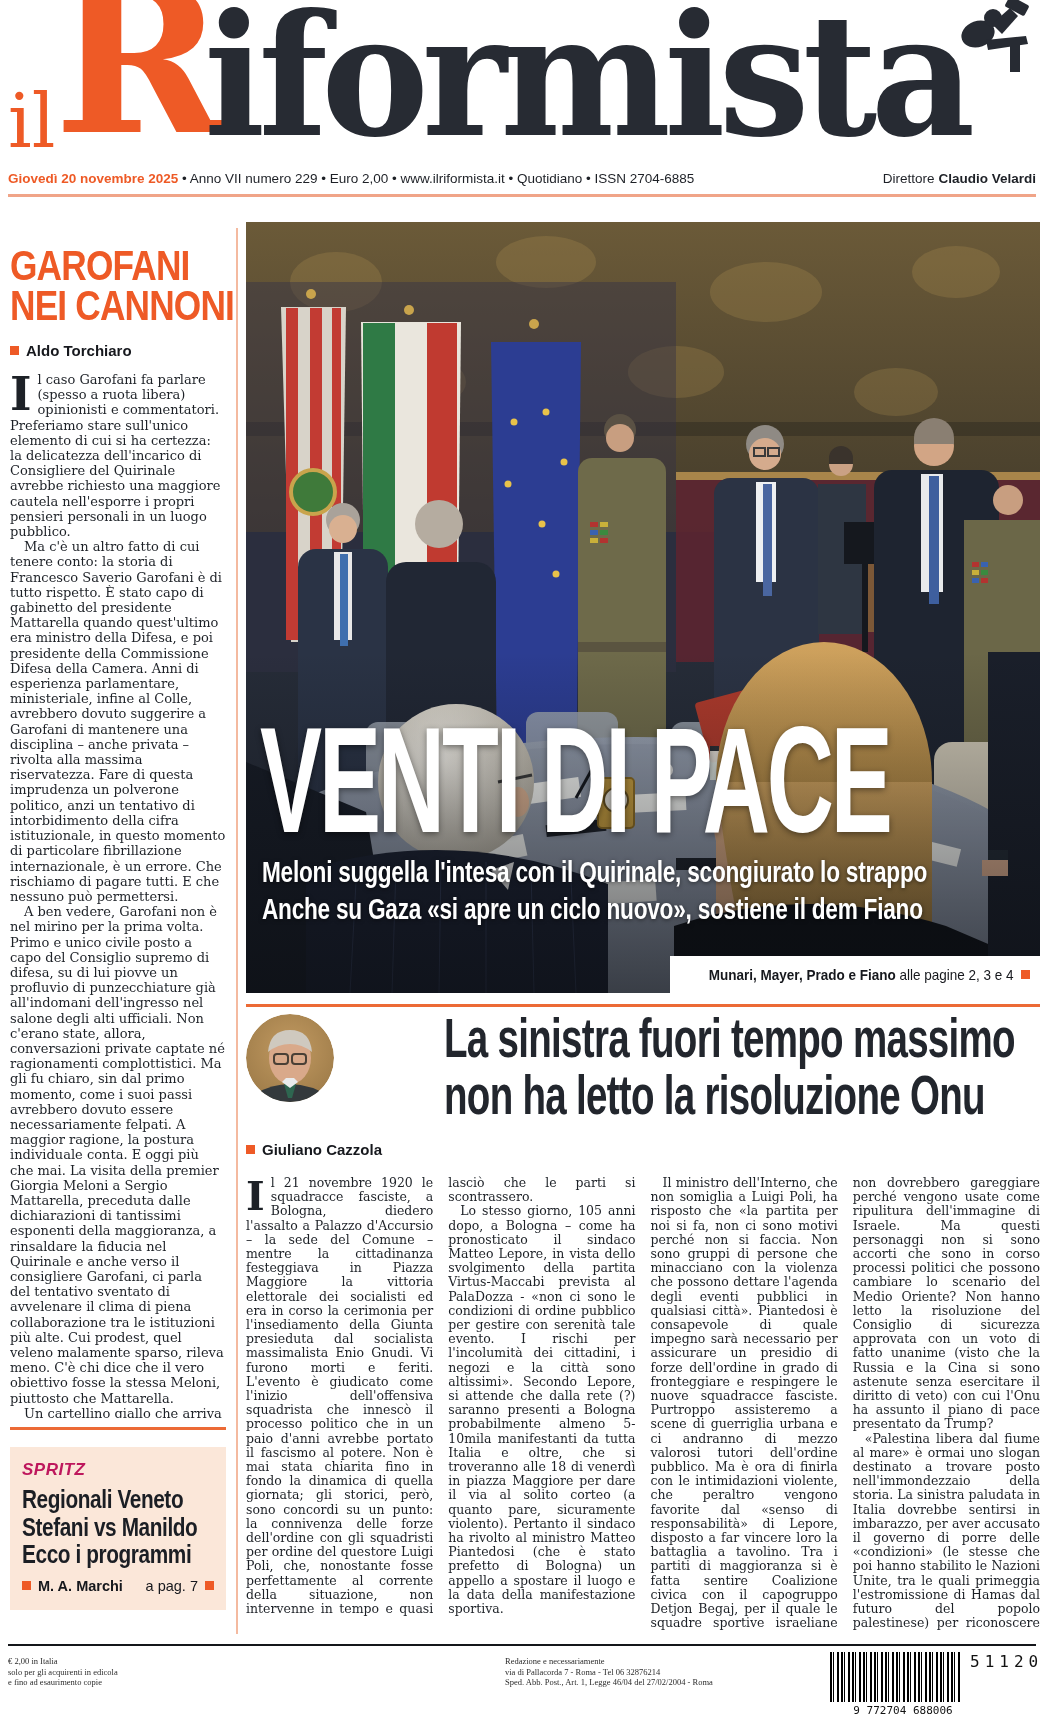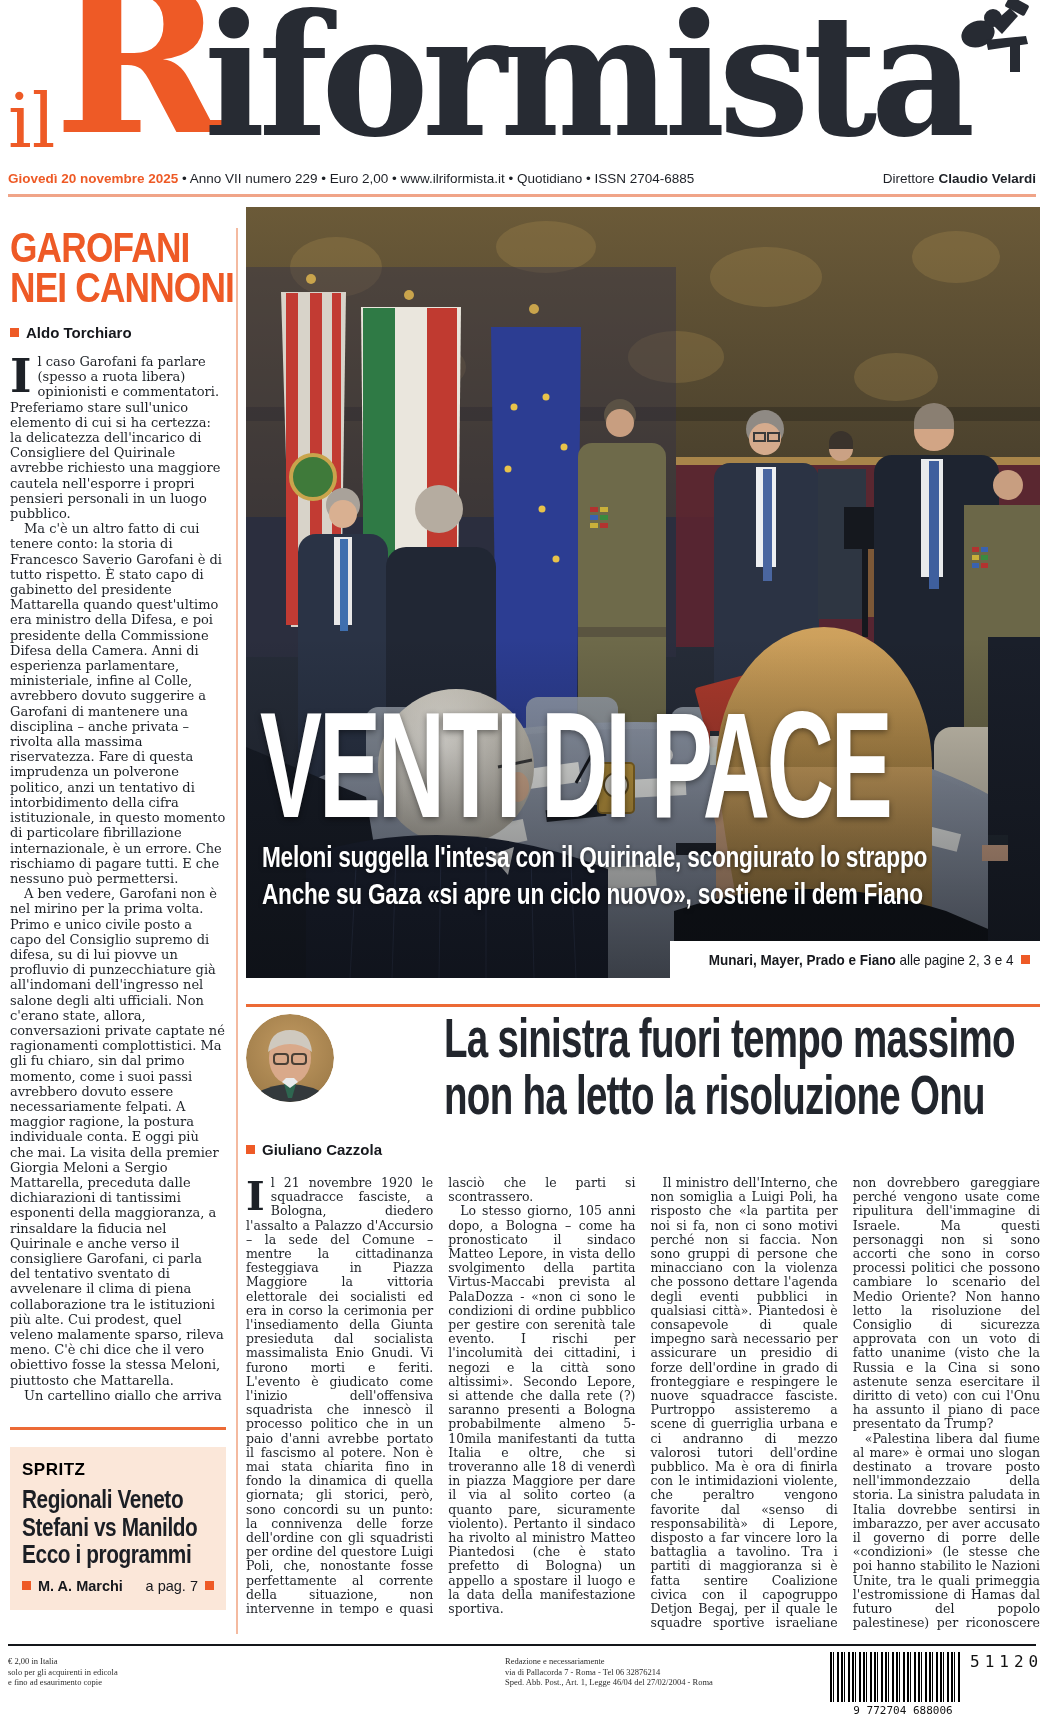--- a/index.html
+++ b/index.html
@@ -22,45 +22,45 @@
   .dl-rest{color:#1d2026;}
   .director{color:#1d2026;}
   .director b{margin-left:4px;}
   .mast-rule{position:absolute;left:8px;top:194px;width:1028px;height:3px;background:#f0a488;}
 
   
   .vdiv{position:absolute;left:236px;top:228px;width:2px;height:1406px;background:#f4baa0;}
 
   
   .rail{position:absolute;left:10px;top:228px;width:216px;}
-  .kicker{color:#ee5a26;font-family:"Liberation Sans",sans-serif;font-weight:bold;}
+  .kicker{margin-top:18px;color:#ee5a26;font-family:"Liberation Sans",sans-serif;font-weight:bold;}
   .kicker .cond{font-size:42px;line-height:40px;letter-spacing:-1px;transform:scaleX(0.84);}
   .byline{margin-top:16px;display:flex;align-items:center;font-family:"Liberation Sans",sans-serif;
           font-weight:bold;font-size:15px;color:#16181d;}
   .sq{display:inline-block;width:9px;height:9px;background:#ee5a26;margin-right:7px;flex:0 0 auto;}
   .rail-article{margin-top:13px;height:1046px;overflow:hidden;font-size:13px;line-height:15.2px;
                 text-align:left;color:#1d2127;}
   .rail-article p{margin:0;text-indent:14px;}
   .rail-article p.first{text-indent:0;}
   .dropcap{float:left;font-weight:bold;font-size:46px;line-height:40px;padding:2px 6px 0 0;color:#1d2127;}
   .rail-rule{position:absolute;left:10px;top:1427px;width:216px;height:3px;background:#ec6a35;}
 
   
   .spritz{position:absolute;left:10px;top:1447px;width:216px;height:163px;background:#fbe7d9;
           box-sizing:border-box;padding:13px 12px 10px 12px;font-family:"Liberation Sans",sans-serif;}
-  .spritz-label{color:#000000;font-weight:bold;font-size:17px;letter-spacing:0.5px;}
+  .spritz-label{color:#be185d;font-weight:bold;font-size:17px;letter-spacing:0.5px;font-style:italic;}
   .spritz-head{margin-top:6px;font-weight:bold;color:#1b1e24;}
   .spritz-head .cond{font-size:26px;line-height:27.5px;letter-spacing:-0.5px;transform:scaleX(0.8);}
   .spritz-foot{margin-top:9px;display:flex;justify-content:space-between;align-items:center;font-size:14.5px;color:#16181d;}
   .spritz-foot .left{display:flex;align-items:center;font-weight:bold;}
   .spritz-foot .right{display:flex;align-items:center;}
   .spritz-foot .right .sq{margin:0 0 0 7px;}
 
   
-  .photo{position:absolute;left:246px;top:207px;width:794px;height:771px;background:#a21caf;overflow:hidden;}
+  .photo{position:absolute;left:246px;top:222px;width:794px;height:771px;background:#a21caf;overflow:hidden;}
   .photo-headline{position:absolute;left:14px;top:492px;width:778px;color:#ffffff;
       font-family:"Liberation Sans",sans-serif;font-weight:bold;
       text-shadow:0 2px 8px rgba(0,0,0,0.45);}
   .photo-headline .cond{font-size:150px;line-height:132px;letter-spacing:-5px;transform:scaleX(0.62);}
   .photo-subhead{position:absolute;left:16px;top:632px;color:#ffffff;font-family:"Liberation Sans",sans-serif;
       font-weight:bold;text-shadow:0 1px 5px rgba(0,0,0,0.55);}
   .photo-subhead .cond{display:block;font-size:29px;line-height:37px;letter-spacing:-0.3px;transform:scaleX(0.78);}
   .caption-band{position:absolute;right:0;bottom:0;width:370px;height:37px;background:#ffffff;
       display:flex;align-items:center;justify-content:flex-end;padding-right:10px;box-sizing:border-box;
       font-family:"Liberation Sans",sans-serif;font-size:15px;color:#16181d;}

